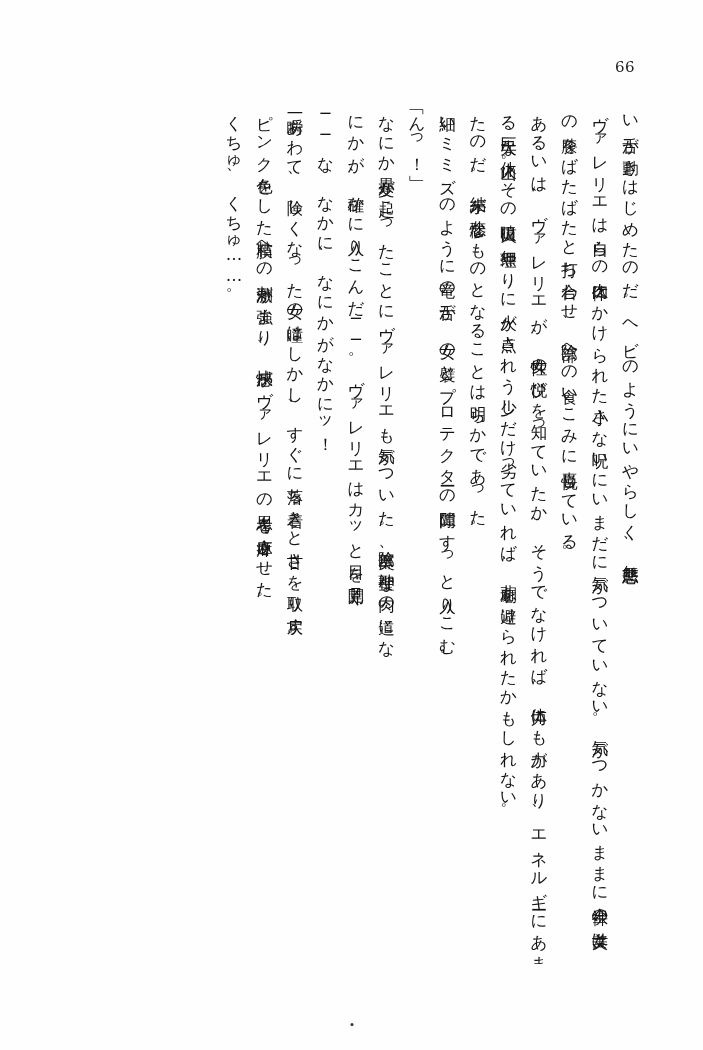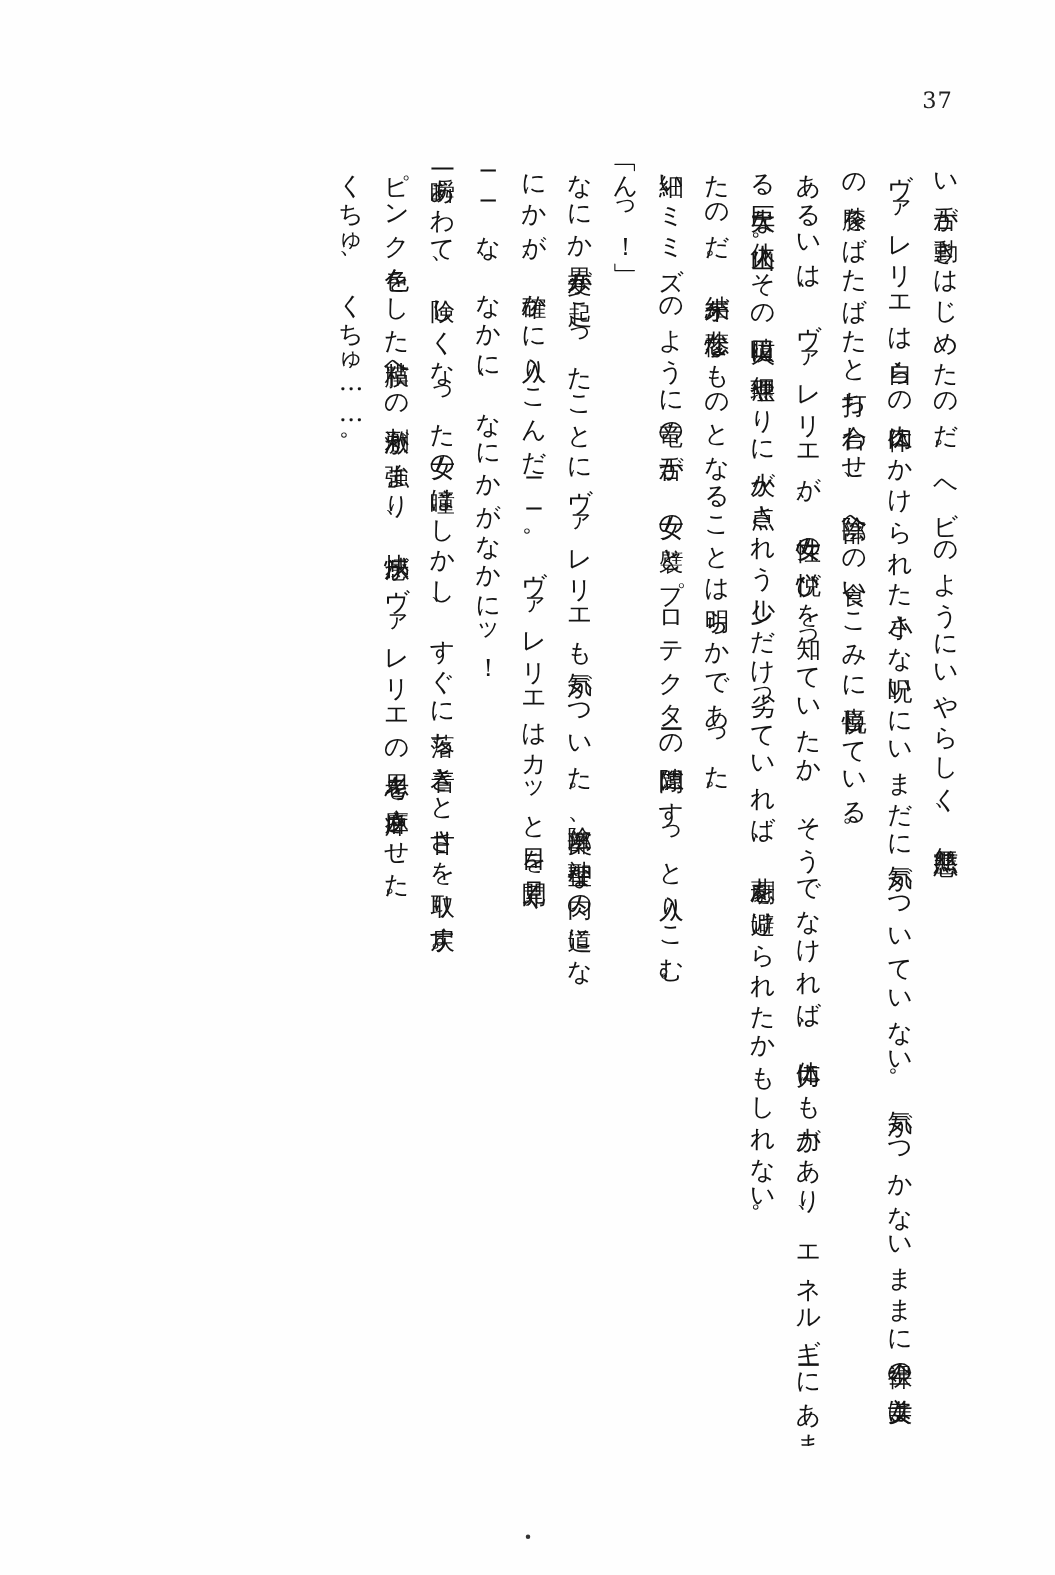--- a/index.html
+++ b/index.html
@@ -58,21 +58,21 @@
     height: 3px;
     border-radius: 50%;
     background: #333;
   }
 </style>
 </head>
 <body>
 
 <div class="page">
 
-  <div class="page-number">37</div>
+  <div class="page-number">66</div>
 
   <div class="body-text">
     <p>い舌が動きはじめたのだ。ヘビのようにいやらしく、無慈悲に。</p>
     <p>ヴァレリエは自らの肉体にかけられた小さな呪いにいまだに気がついていない。気がつかないままに全裸の美女は、左右の膝をばたばたと打ち合わせ、陰部への食いこみに喜悦している。</p>
     <p>あるいは、ヴァレリエが、女性の悦びを知っていたか、そうでなければ、体力にも力があり、エネルギーにあまる巨大な休火山。その噴火口に無理やりに火が点されう少しだけ劣っていれば、悲劇を避けられたかもしれない。</p>
     <p>たのだ。結末が悲惨なものとなることは明らかであった。</p>
     <p>細いミミズのように竜の舌が、女の襞とプロテクターの隙間にすっと入りこむ。</p>
     <p>「んっ！」</p>
     <p>なにか異変が起こったことにヴァレリエも気がついた。陰部奥、神聖な肉の道にな</p>
     <p>にかが、確かに入りこんだ──。ヴァレリエはカッと目を見開く。</p>

